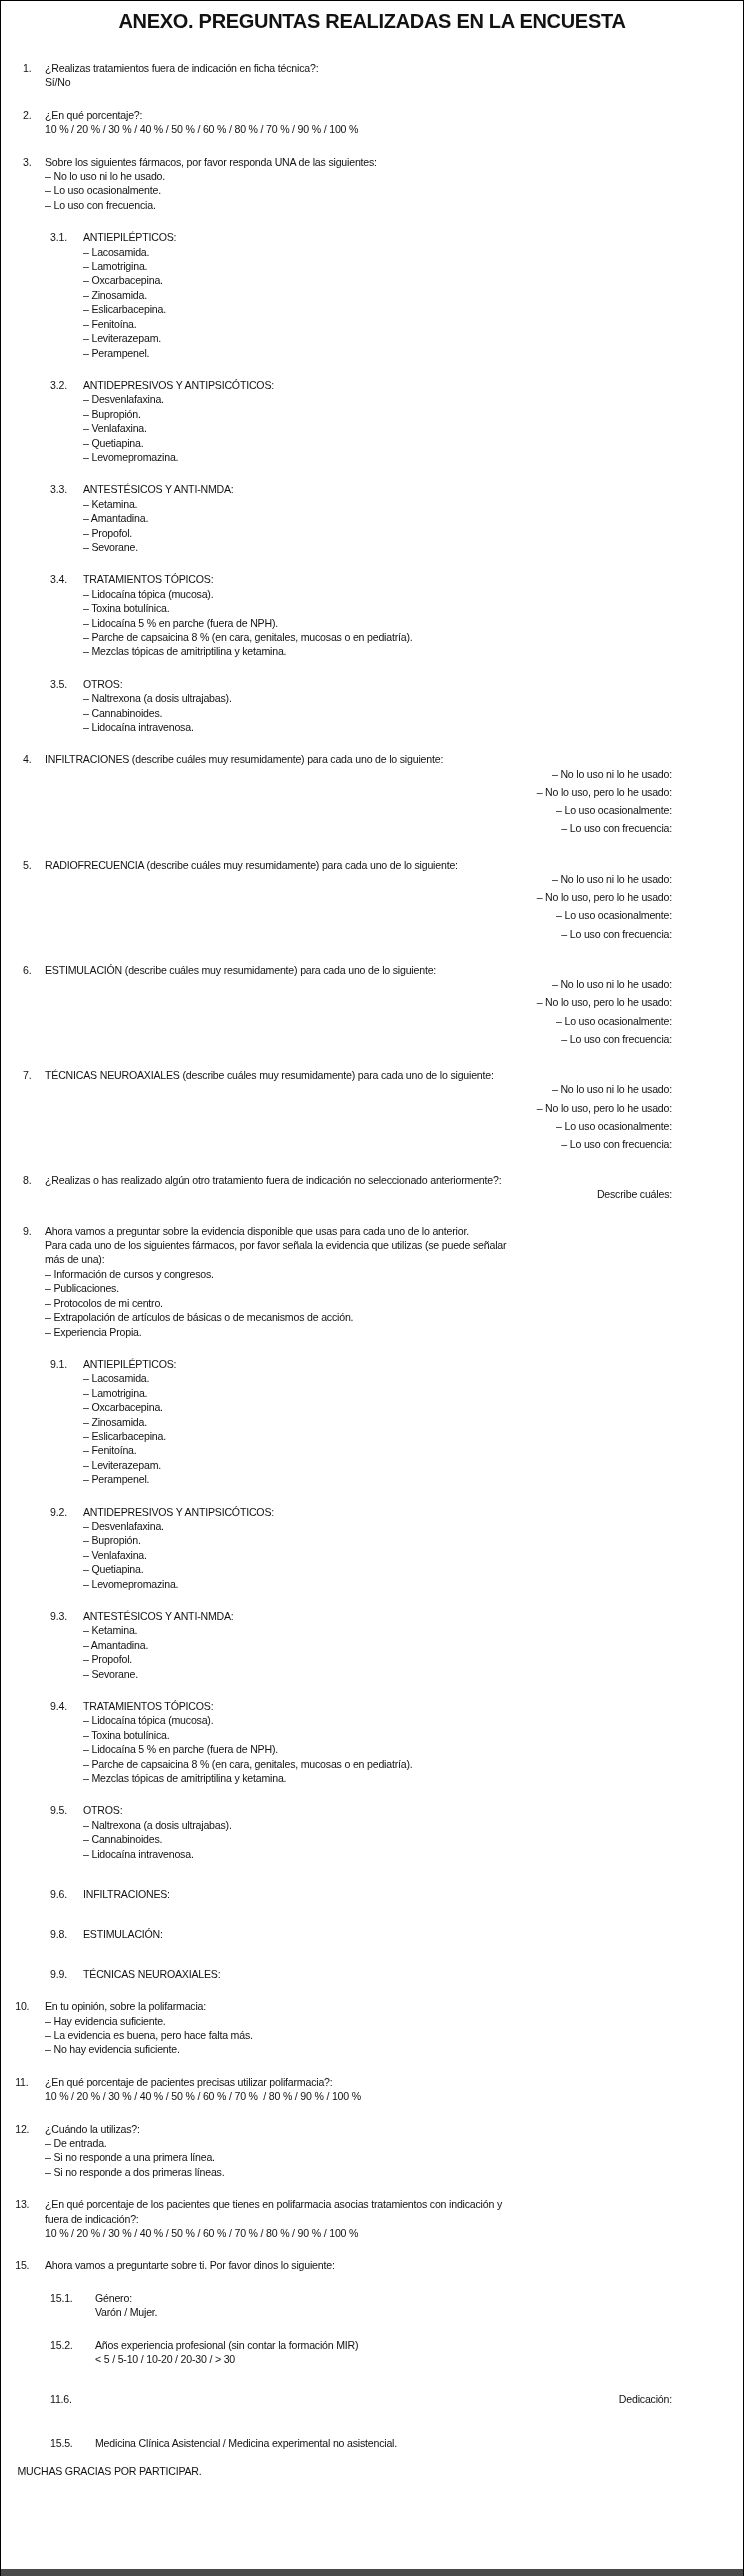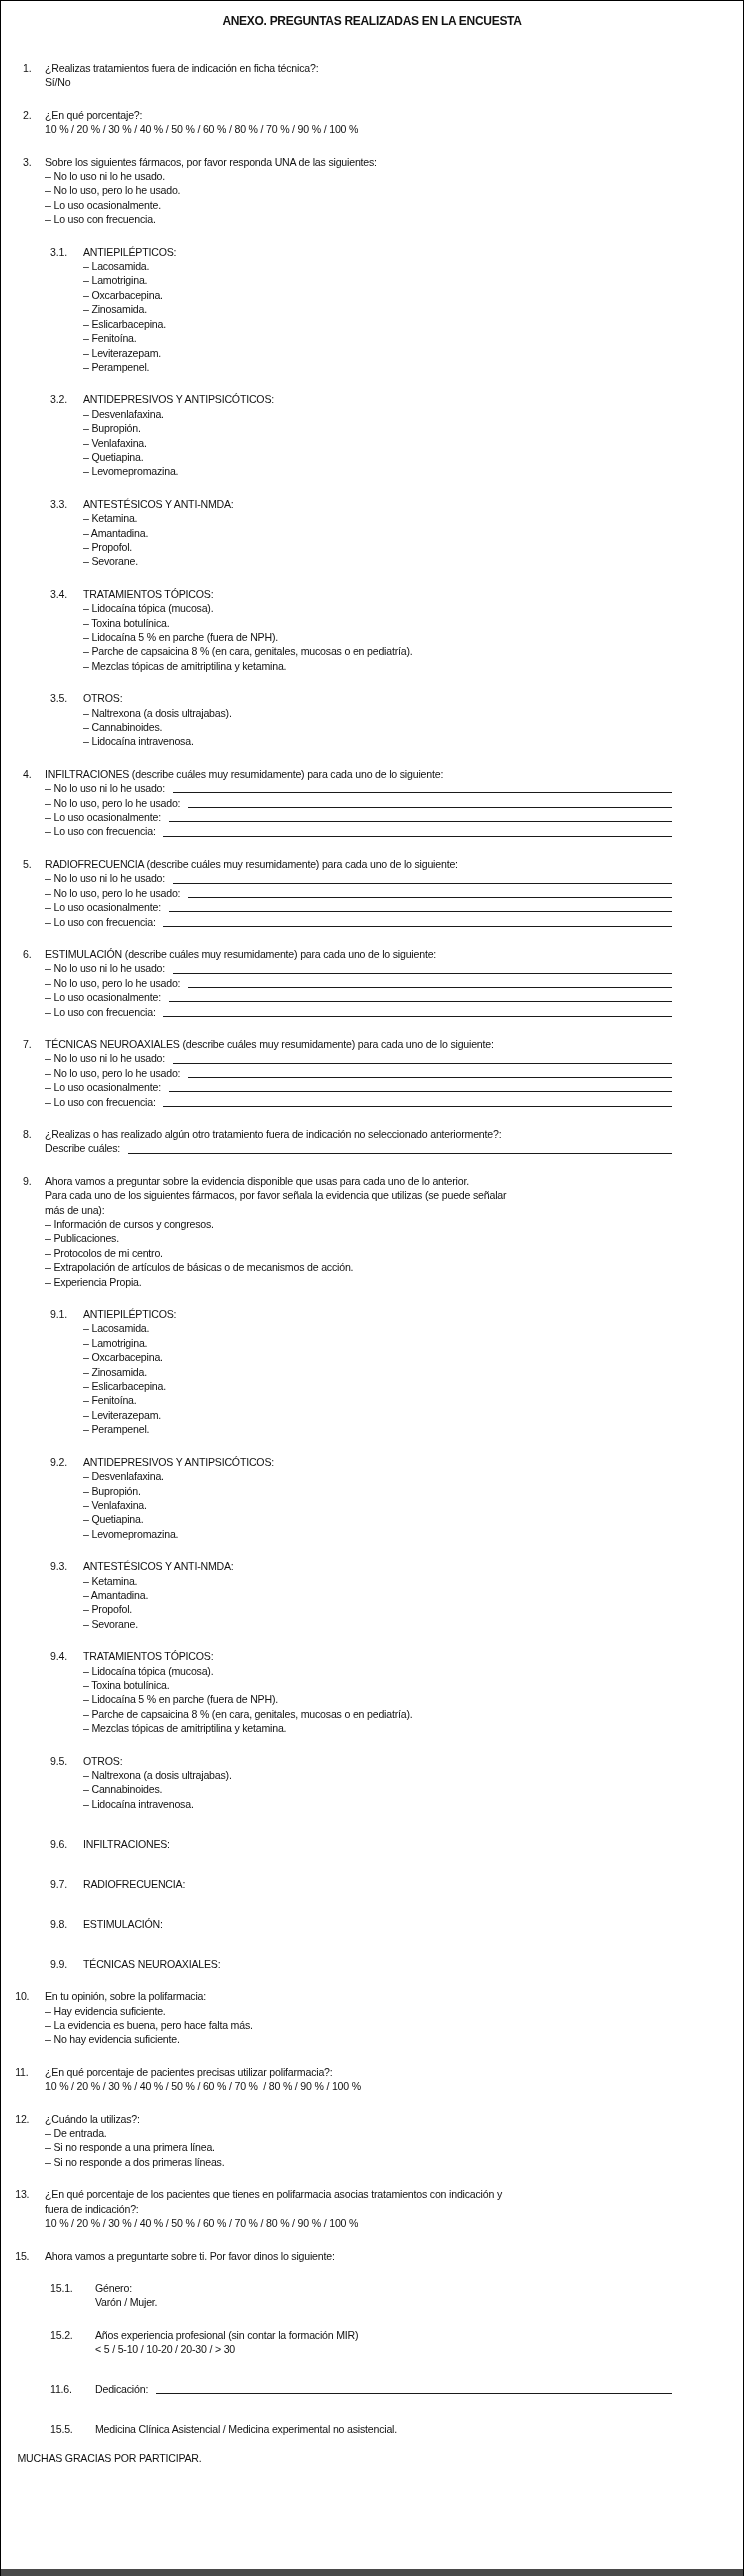--- a/index.html
+++ b/index.html
@@ -15,21 +15,21 @@
     font-size:10.6px;
     line-height:14.4px;
     color:#121212;
     letter-spacing:-0.2px;
     overflow:hidden;
   }
   .content { padding:11px 22px 0 22px; }
   .doc-title {
     text-align:center;
     font-weight:bold;
-    font-size:12px;
+    font-size:20px;
     line-height:19px;
     margin-bottom:30px;
     letter-spacing:-0.3px;
     white-space:pre-wrap;
   }
   .sec { margin-top:18px; }
   .sec.first { margin-top:0; }
   .sec.sub { margin-top:18px; }
   .sec.single { margin-top:25.6px; }
   .row { position:relative; }
@@ -42,21 +42,21 @@
   .txt { display:block; padding-left:22px; white-space:pre-wrap; }
   .txt.cont { padding-left:22px; }
   .txt.subtxt { padding-left:60px; }
   .txt.subtxt15 { padding-left:72px; }
   .opt { display:block; padding-left:22px; white-space:pre-wrap; }
   .item { display:block; padding-left:60px; white-space:pre-wrap; }
   .ans { display:block; padding-left:22px; white-space:pre-wrap; }
   .ans15 { display:block; padding-left:72px; white-space:pre-wrap; }
   .blankrow {
     display:flex; align-items:flex-end;
-    padding-left:22px; padding-right:49px;
+    padding-left:22px; padding-right:49px;flex-direction:column;
   }
   .blankrow .lbl { flex:none; white-space:pre-wrap; }
   .blankrow .blank {
     flex:1 1 auto;
     border-bottom:1.1px solid #1a1a1a;
     margin:0 0 2.2px 7.8px;
     height:0.6px;
   }
   .blankrow15 { padding-left:72px; }
   .blankrow15 .num { left:27px; }
@@ -96,23 +96,20 @@
 
     <div class="sec">
       <div class="row">
         <span class="num">3.</span>
         <span class="txt">Sobre los siguientes fármacos, por favor responda UNA de las siguientes:</span>
       </div>
       <div class="row">
           <span class="opt">– No lo uso ni lo he usado.</span>
         </div>
       <div class="row">
-          <span class="opt">– No lo uso, pero lo he usado.</span>
-        </div>
-      <div class="row">
           <span class="opt">– Lo uso ocasionalmente.</span>
         </div>
       <div class="row">
           <span class="opt">– Lo uso con frecuencia.</span>
         </div>
     </div>
 
     <div class="sec sub">
       <div class="row">
         <span class="num subnum">3.1.</span>
@@ -464,26 +461,20 @@
         </div>
     </div>
 
     <div class="sec sub single">
       <div class="row">
         <span class="num subnum">9.6.</span>
         <span class="txt subtxt">INFILTRACIONES:</span>
       </div>
     </div>
 
-    <div class="sec sub single">
-      <div class="row">
-        <span class="num subnum">9.7.</span>
-        <span class="txt subtxt">RADIOFRECUENCIA:</span>
-      </div>
-    </div>
 
     <div class="sec sub single">
       <div class="row">
         <span class="num subnum">9.8.</span>
         <span class="txt subtxt">ESTIMULACIÓN:</span>
       </div>
     </div>
 
     <div class="sec sub single">
       <div class="row">

